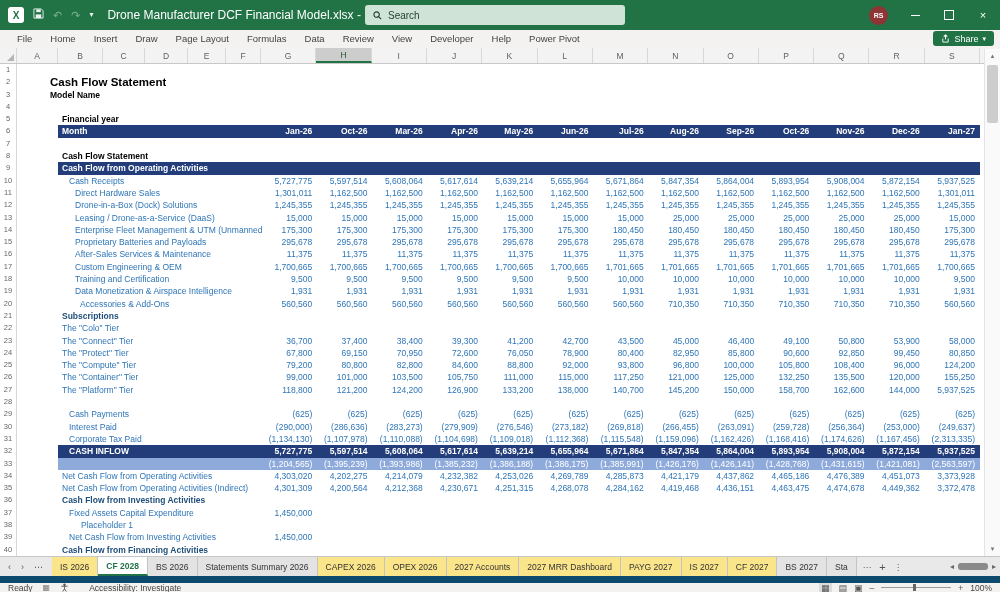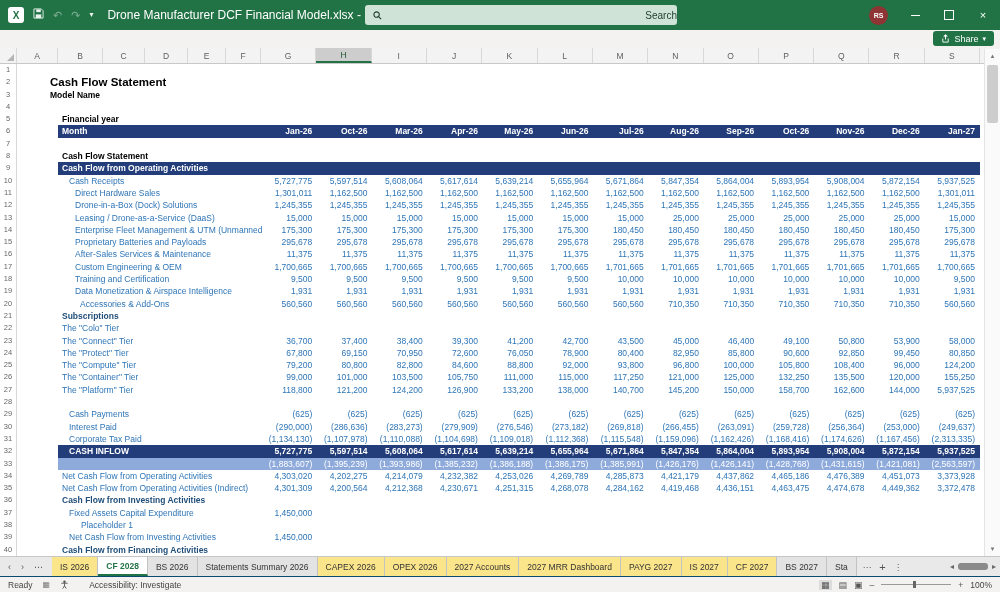--- a/index.html
+++ b/index.html
@@ -5,21 +5,21 @@
   html,body{margin:0;padding:0;}
   body{width:1000px;height:592px;overflow:hidden;position:relative;background:#fff;
        font-family:"Liberation Sans","DejaVu Sans",sans-serif;-webkit-font-smoothing:antialiased;}
   
   .titlebar{position:absolute;top:0;left:0;right:0;height:30px;background:#217346;display:flex;align-items:center;color:#fff;}
   .qat{display:flex;align-items:center;gap:9px;padding-left:8px;}
   .appicon{width:16px;height:16px;background:#fff;border-radius:3px;color:#217346;font-weight:bold;font-size:10px;display:flex;align-items:center;justify-content:center;}
   .qbtn{color:#eaf3ee;font-size:11px;line-height:16px;}
   .qbtn.dim{opacity:.45;}
   .title-text{font-size:12px;color:#fff;margin-left:14px;white-space:nowrap;}
-  .searchbox{position:absolute;left:365px;top:5px;width:312px;height:20px;background:#cfe3d6;border-radius:3px;display:flex;align-items:center;gap:21px;padding-left:8px;box-sizing:border-box;color:#1e3d2c;font-size:10px;justify-content:space-between;}
+  .searchbox{position:absolute;left:365px;top:5px;width:260px;height:20px;background:#cfe3d6;border-radius:3px;display:flex;align-items:center;gap:6px;padding-left:8px;box-sizing:border-box;color:#1e3d2c;font-size:10px;}
   .winctl{position:absolute;right:0;top:0;height:30px;display:flex;align-items:center;}
   .winbtn{width:34px;height:30px;display:flex;align-items:center;justify-content:center;color:#fff;font-size:11px;}
   .avatar{width:19px;height:19px;border-radius:50%;background:#8e3434;color:#fff;font-size:7px;font-weight:bold;display:flex;align-items:center;justify-content:center;margin-right:10px;}
   .restore-glyph{width:8px;height:8px;border:1px solid #fff;position:relative;}
   .minimize-glyph{width:9px;height:1px;background:#fff;}
   
   .menubar{position:absolute;top:30px;left:0;right:0;height:18px;background:#f3f2f1;display:flex;align-items:center;border-bottom:1px solid #e1dfdd;}
   .menu-items{display:flex;align-items:center;padding-left:8px;gap:0;}
   .menu-item{font-size:9.5px;color:#444;padding:0 9px;line-height:18px;}
   .share-btn{position:absolute;right:6px;top:1px;height:15px;background:#217346;color:#fff;border-radius:3px;font-size:9px;display:flex;align-items:center;gap:4px;padding:0 8px;}
@@ -55,21 +55,21 @@
   
   .tabbar{position:absolute;left:0;right:0;top:556px;height:20px;background:#e9e9e9;border-top:1px solid #c6c6c6;display:flex;align-items:stretch;font-size:8.5px;color:#333;box-sizing:border-box;}
   .tabnav{display:flex;align-items:center;gap:10px;padding:0 8px;color:#555;font-size:9px;}
   .sheettab{display:flex;align-items:center;padding:0 8px;border-right:1px solid #c3c3c3;background:#e3e3e3;white-space:nowrap;}
   .sheettab.yellow{background:#fbe58a;}
   .sheettab.active{background:#fff;color:#217346;font-weight:bold;border-bottom:2px solid #217346;box-sizing:border-box;}
   .tab-extras{display:flex;align-items:center;gap:8px;padding:0 6px;color:#555;}
   .hscroll{margin-left:auto;display:flex;align-items:center;gap:4px;padding-right:4px;color:#666;font-size:8px;}
   .hthumb{width:30px;height:7px;background:#8a8a8a;border-radius:3px;}
   
-  .statusbar{position:absolute;left:0;right:0;bottom:0;height:16px;background:#f3f2f1;border-top:1px solid #0c4a6e;display:flex;align-items:center;font-size:8.5px;color:#444;box-sizing:border-box;}
+  .statusbar{position:absolute;left:0;right:0;bottom:0;height:16px;background:#f3f2f1;border-top:7px solid #0c4a6e;display:flex;align-items:center;font-size:8.5px;color:#444;box-sizing:border-box;}
   .sb-left{display:flex;align-items:center;gap:10px;padding-left:8px;}
   .sb-right{margin-left:auto;display:flex;align-items:center;gap:7px;padding-right:8px;}
   .viewbtn{font-size:9px;color:#555;}
   .viewbtn.on{background:#dcdcdc;padding:0 2px;}
   .zoomtrack{width:70px;height:1px;background:#9a9a9a;position:relative;}
   .zoomthumb{position:absolute;left:32px;top:-3px;width:3px;height:7px;background:#666;}
   .acc-ico{display:flex;align-items:center;gap:20px;}
 </style>
 </head>
 <body>
@@ -102,20 +102,34 @@
         <span class="minimize-glyph"></span>
       </div>
     <div class="winbtn">
         <span class="restore-glyph"></span>
       </div>
     <div class="winbtn">×</div>
   </div>
 </div>
 
 <div class="menubar">
+  <div class="menu-items">
+      <span class="menu-item">File</span>
+      <span class="menu-item">Home</span>
+      <span class="menu-item">Insert</span>
+      <span class="menu-item">Draw</span>
+      <span class="menu-item">Page Layout</span>
+      <span class="menu-item">Formulas</span>
+      <span class="menu-item">Data</span>
+      <span class="menu-item">Review</span>
+      <span class="menu-item">View</span>
+      <span class="menu-item">Developer</span>
+      <span class="menu-item">Help</span>
+      <span class="menu-item">Power Pivot</span>
+    </div>
   <div class="share-btn">
     <svg width="9" height="9" viewBox="0 0 10 10">
         <path d="M5 6V1" stroke="#fff" stroke-width="1.2" fill="none"></path>
         <path d="M3 3l2-2 2 2" stroke="#fff" stroke-width="1.2" fill="none"></path>
         <path d="M2 5v4h6V5" stroke="#fff" stroke-width="1" fill="none"></path>
       </svg>
     <span>Share</span>
     <span style="font-size:7px;">▾</span>
   </div>
 </div>
@@ -581,21 +595,21 @@
         <div class="cell">5,893,954</div>
         <div class="cell">5,908,004</div>
         <div class="cell">5,872,154</div>
         <div class="cell">5,937,525</div>
       </div>
     </div>
     <div class="row total-light">
       <div class="rn">33</div>
       <div class="lbl" style="left: 69px; margin-top: 40px;">CASH OUTFLOW</div>
       <div class="vals">
-        <div class="cell">(1,883,607)</div>
+        <div class="cell">(1,204,565)</div>
         <div class="cell">(1,395,239)</div>
         <div class="cell">(1,393,986)</div>
         <div class="cell">(1,385,232)</div>
         <div class="cell">(1,386,188)</div>
         <div class="cell">(1,386,175)</div>
         <div class="cell">(1,385,991)</div>
         <div class="cell">(1,426,176)</div>
         <div class="cell">(1,426,141)</div>
         <div class="cell">(1,428,768)</div>
         <div class="cell">(1,431,615)</div>

